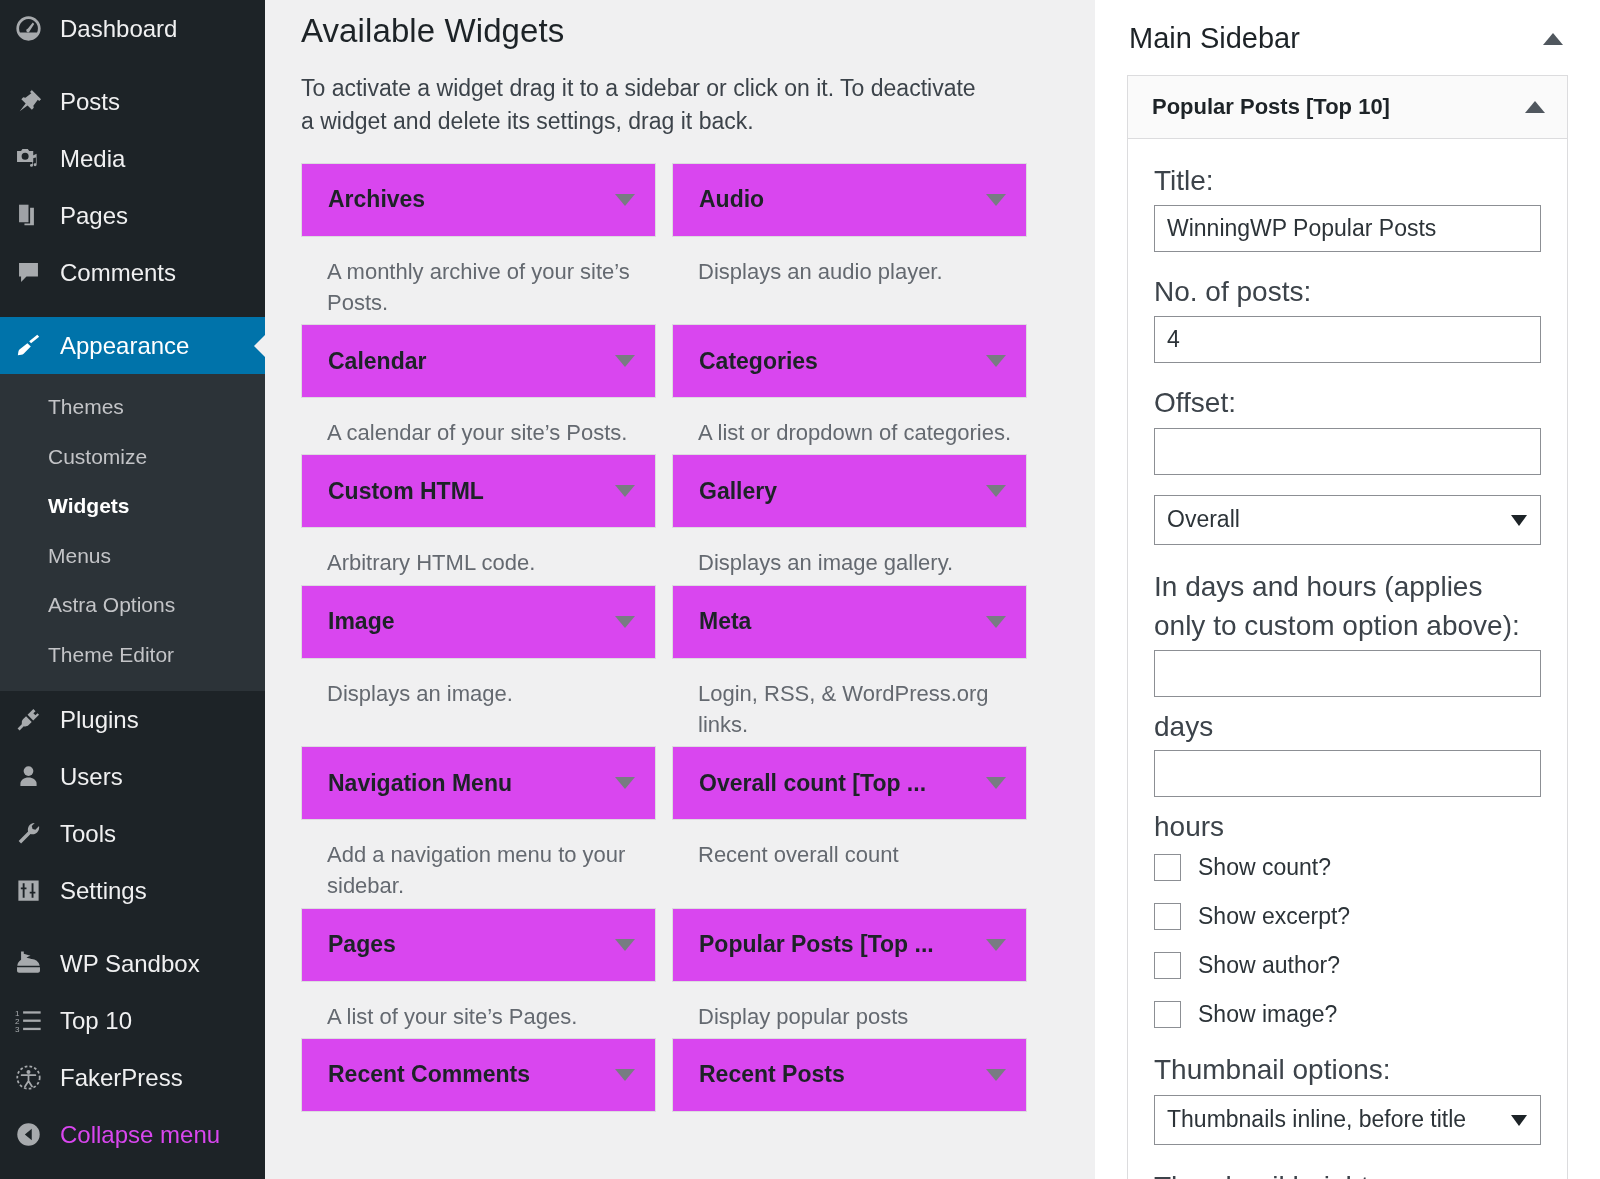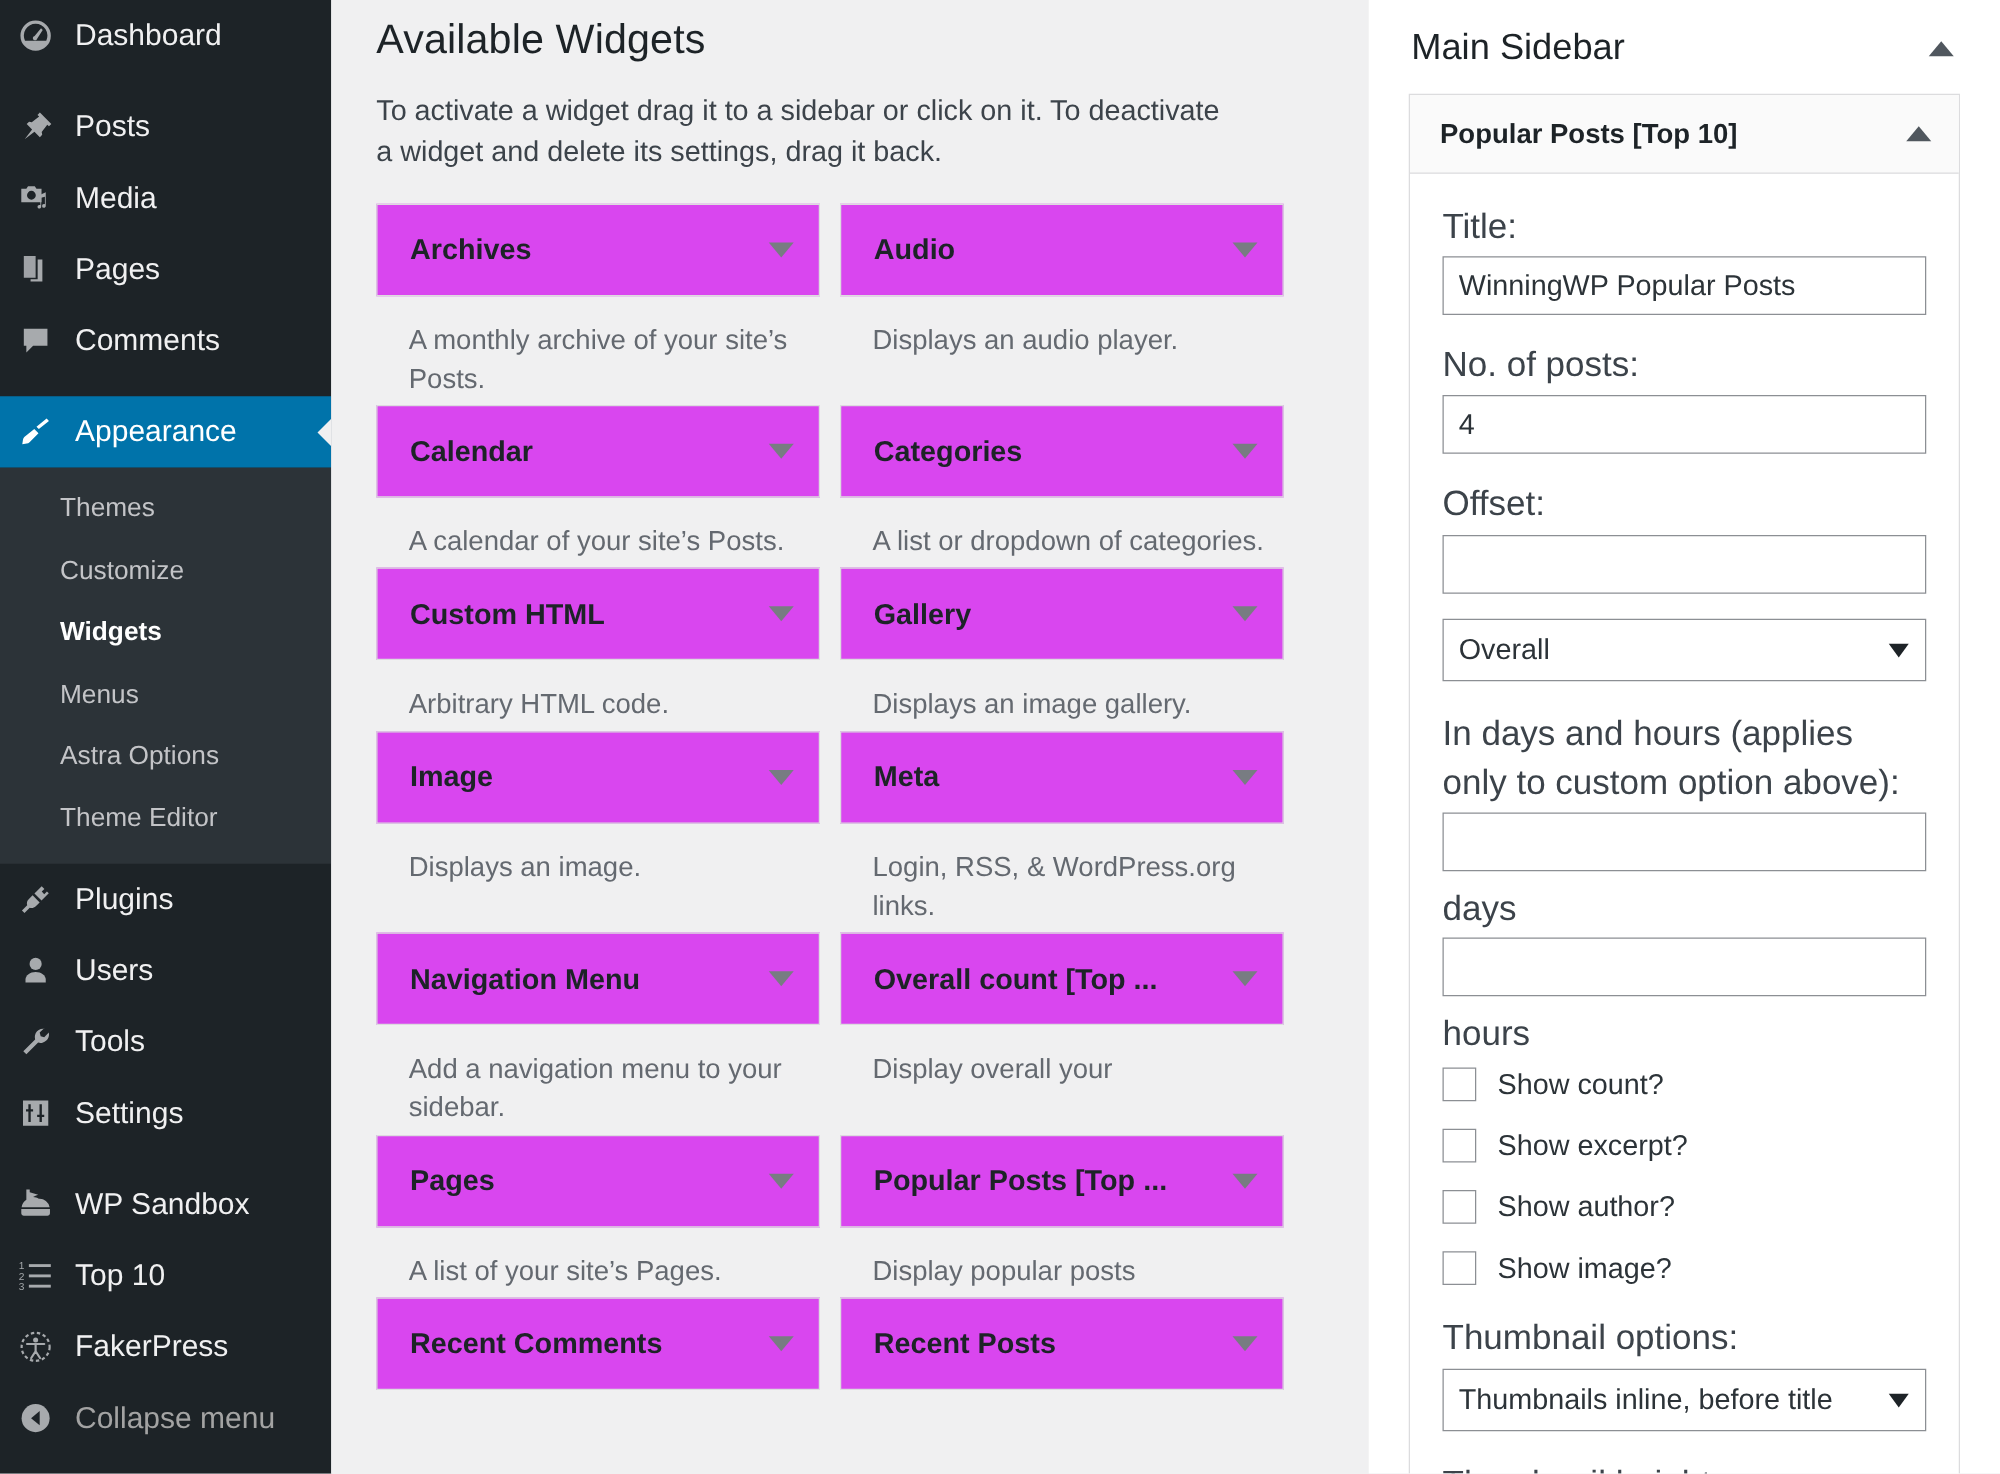--- a/index.html
+++ b/index.html
@@ -42,21 +42,21 @@
   .menu-item.active .mi-icon { color: #fff; }
   .mi-icon svg { width: 27px; height: 27px; display:block; }
 
   .submenu { background: #2c3338; padding: 8px 0 12px 0; }
   .submenu-item {
     display: block; padding: 9px 12px 9px 48px;
     color: #c3c4c7; font-size: 21px; cursor: pointer; line-height: 1.5;
   }
   .submenu-item.current { color: #fff; font-weight: bold; }
   .collapse-row { color: #a7aaad; }
-  .collapse-row .mi-label { color: #a3a3a3; }
+  .collapse-row .mi-label { color: #d946ef; }
 
   
   .available {
     width: 800px; min-width: 800px; height: 1179px;
     background: #f0f0f1;
     padding: 0 38px 0 36px;
     overflow: hidden; position: relative;
   }
   .aw-title {
     font-size: 33px; font-weight: 400; color: #1d2327;
@@ -417,21 +417,21 @@
           <span class="caret-down"></span>
         </div>
         <div class="wdesc">Add a navigation menu to your sidebar.</div>
       </div>
 
       <div class="wcell">
         <div class="wbox">
           <span class="wbox-title">Overall count [Top ...</span>
           <span class="caret-down"></span>
         </div>
-        <div class="wdesc">Display overall your</div>
+        <div class="wdesc">Recent overall count</div>
       </div>
 
       <div class="wcell">
         <div class="wbox">
           <span class="wbox-title">Pages</span>
           <span class="caret-down"></span>
         </div>
         <div class="wdesc">A list of your site’s Pages.</div>
       </div>
 

